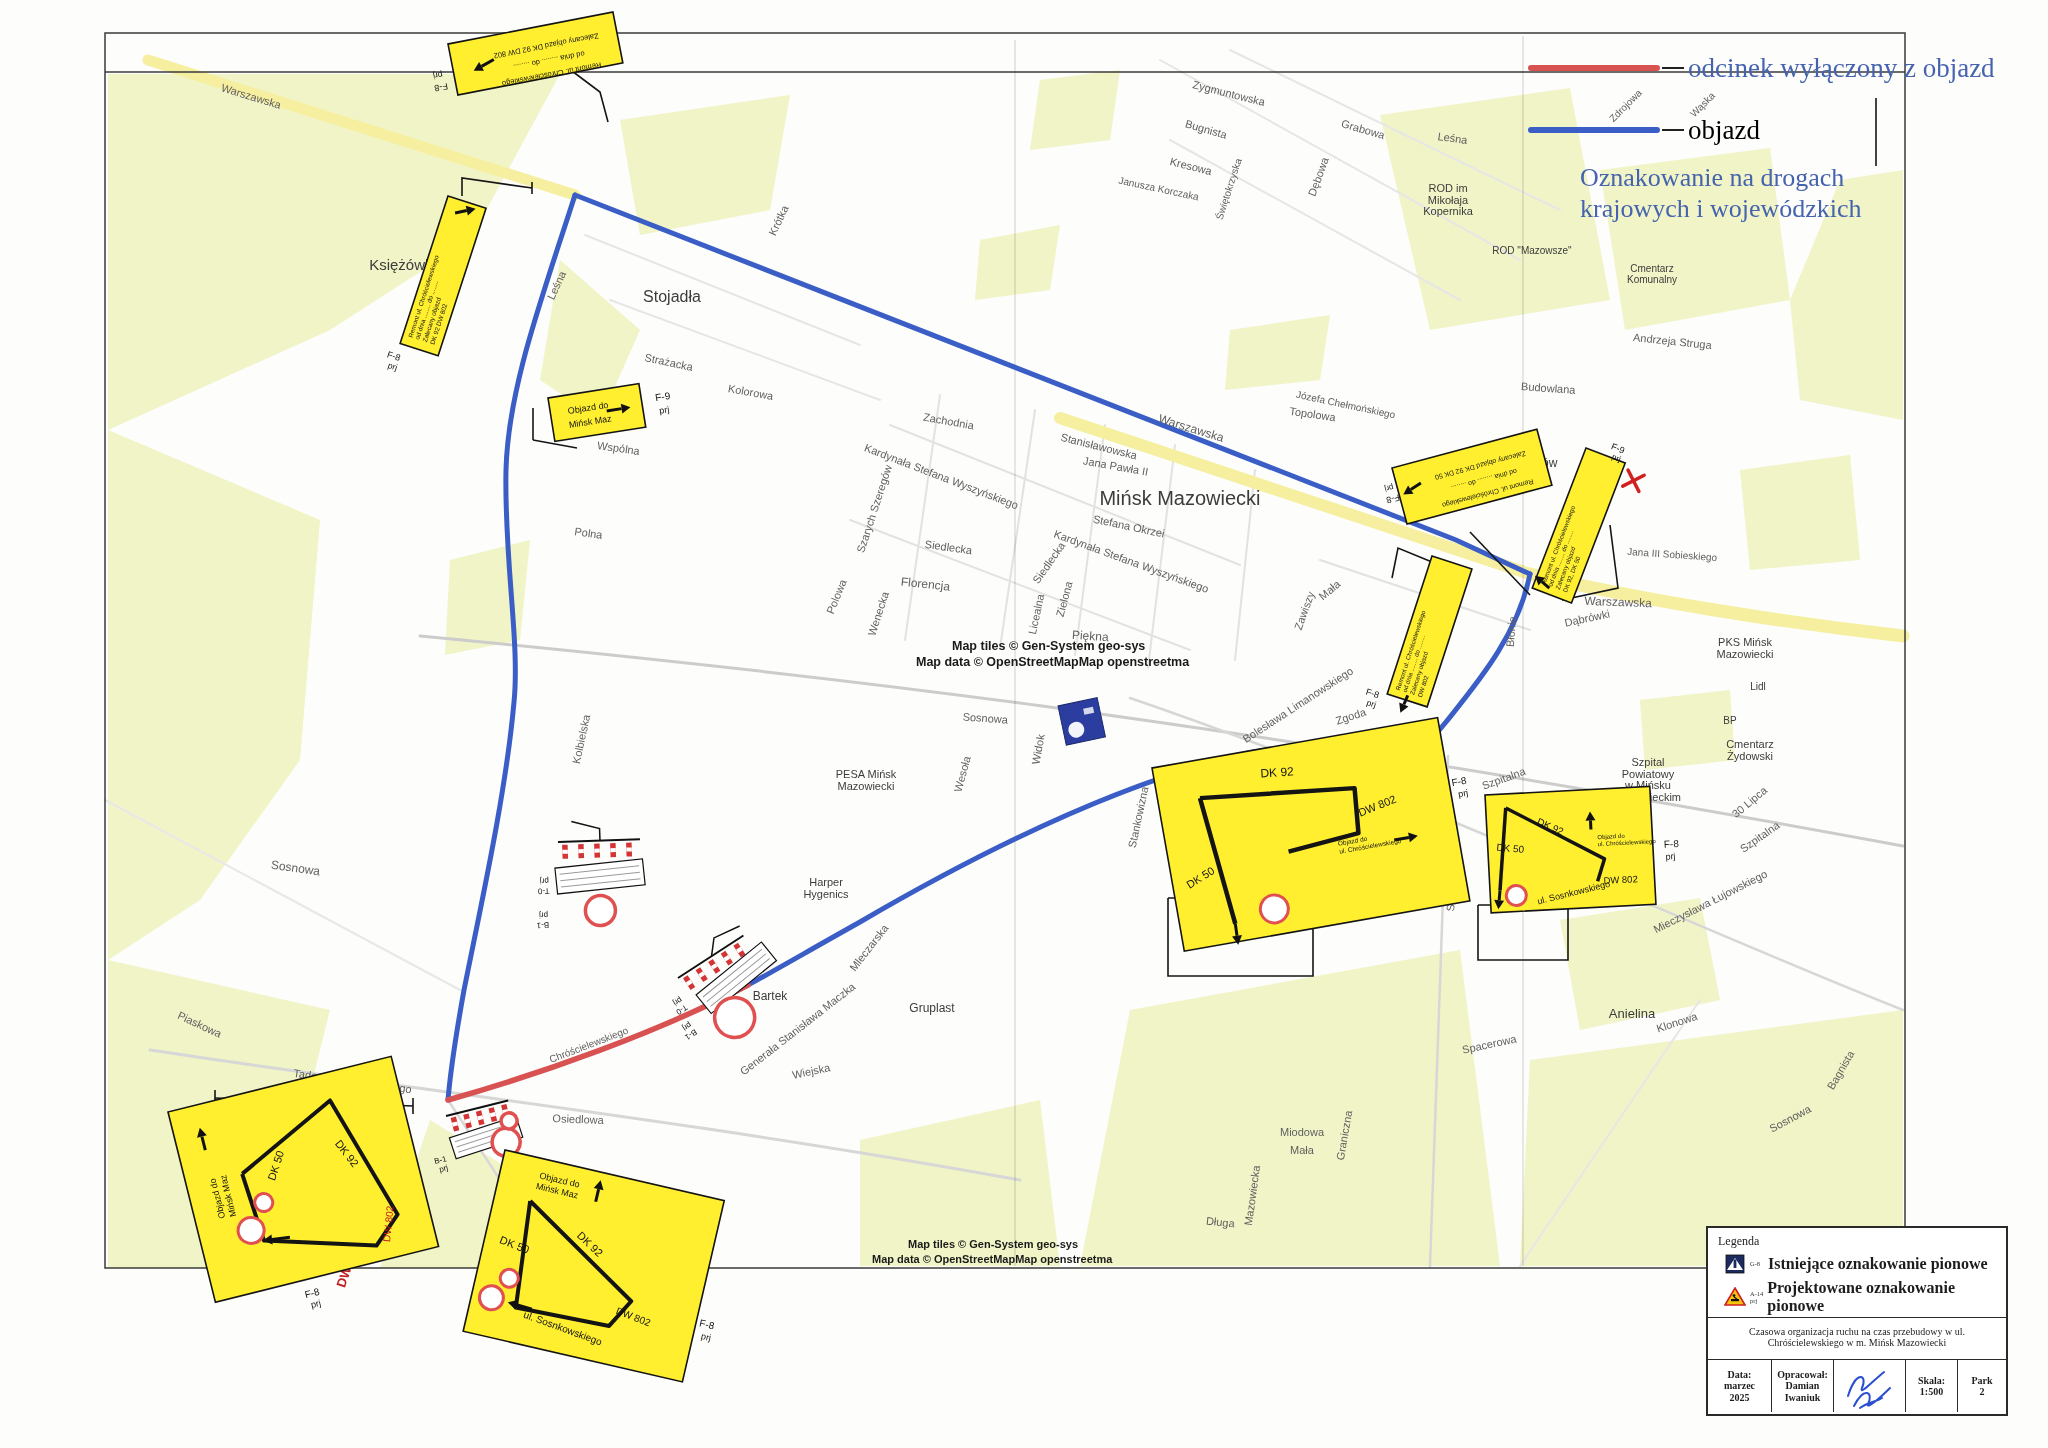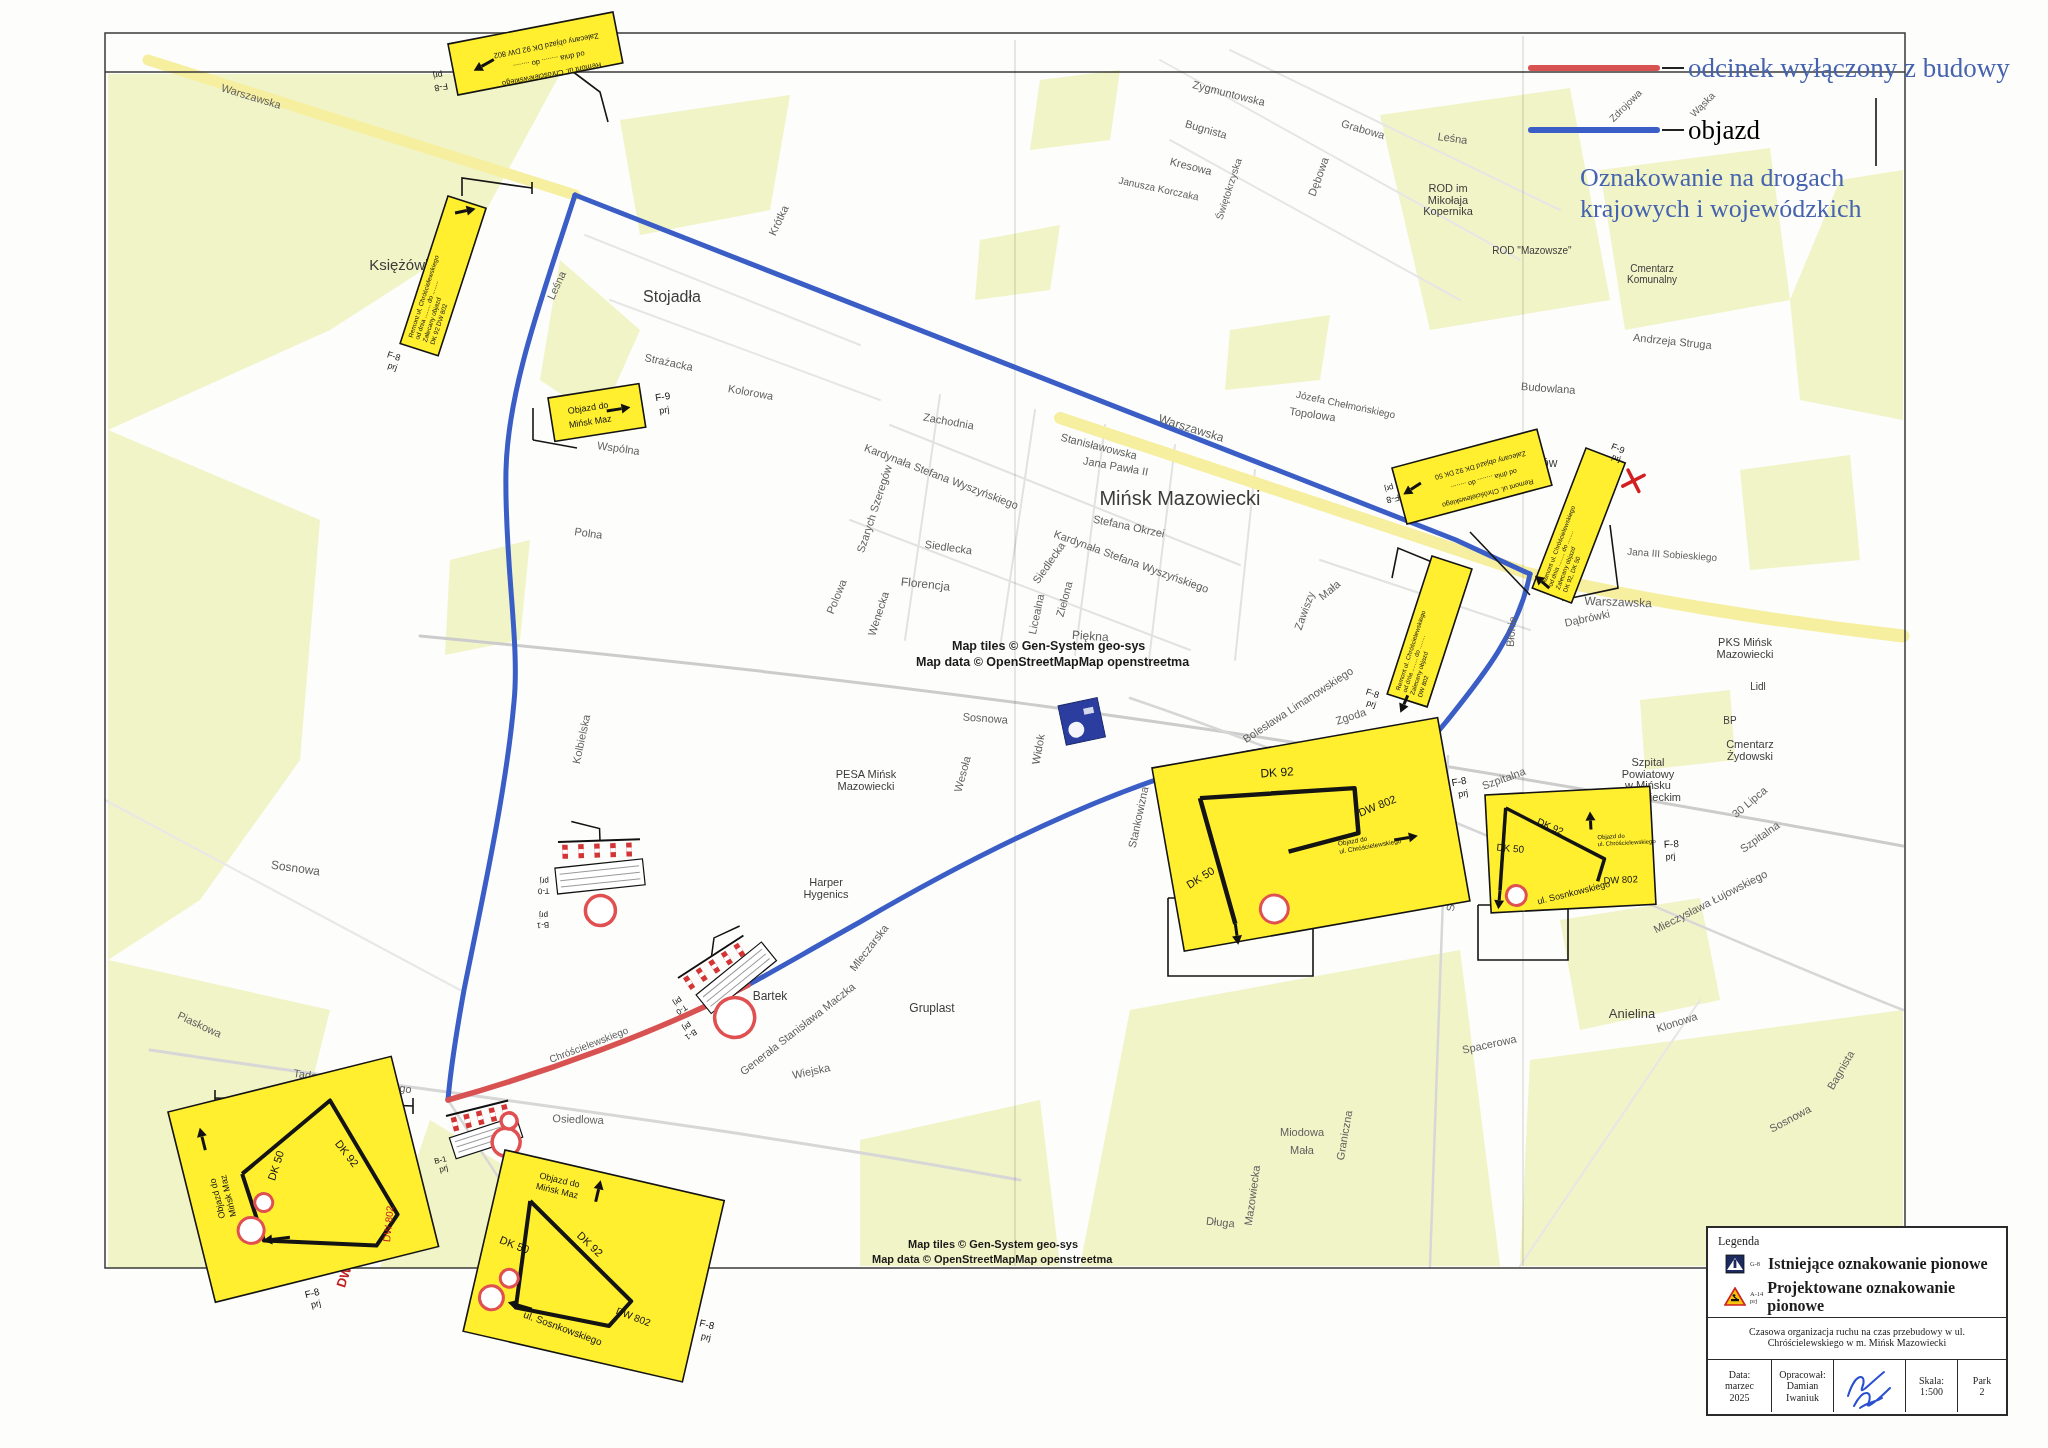--- a/index.html
+++ b/index.html
@@ -14,21 +14,21 @@
   .note{position:absolute;left:52px;top:112px;width:430px;font-family:"Liberation Serif",serif;
         font-size:26px;line-height:1.2;color:#4563ae;}
   .titleblock{position:absolute;left:1706px;top:1226px;width:302px;height:190px;background:#fff;
         border:2px solid #2a2a2a;box-sizing:border-box;font-family:"Liberation Serif",serif;color:#1d1d1d;}
   .lgd-head{font-size:12px;padding:6px 0 2px 10px;}
   .lgd-row{display:flex;align-items:center;padding:3px 0 2px 16px;}
   .lgd-ic{width:22px;height:20px;margin-right:4px;flex:0 0 auto;}
   .lgd-code{font-size:6.5px;color:#333;width:18px;line-height:1.1;}
   .lgd-label{font-size:16px;font-weight:bold;}
   .tb-title{border-top:1.5px solid #2a2a2a;font-size:10px;text-align:center;padding:8px 24px 6px;height:42px;box-sizing:border-box;}
-  .tb-cells{display:flex;border-top:1.5px solid #2a2a2a;height:52px;}
+  .tb-cells{display:flex;border-top:1.5px solid #2a2a2a;height:52px;font-weight:bold;}
   .tb-cell{border-right:1.5px solid #2a2a2a;font-size:10px;text-align:center;display:flex;align-items:center;justify-content:center;
            white-space:pre-line;line-height:1.15;padding:1px;box-sizing:border-box;}
   .tb-cell:last-child{border-right:none;}
   .c1{width:64px;}.c2{width:62px;}.c3{width:72px;}.c4{width:52px;flex:0 0 auto;}.c5{flex:1;}
 </style>
 </head>
 <body>
 
 <div id="page">
   <svg id="mapsvg" width="2048" height="1448" viewBox="0 0 2048 1448">
@@ -464,21 +464,21 @@
           <text x="-14" y="152" font-size="9" fill="#141414" text-anchor="middle" font-family="&quot;Liberation Sans&quot;,sans-serif">F-8</text>
           <text x="-12" y="162" font-size="8.5" fill="#141414" text-anchor="middle" font-family="&quot;Liberation Sans&quot;,sans-serif">prj</text>
         </g>
       </g>
     </svg>
 
   <div class="legend-top">
     <div class="key-row">
       <span class="swatch red" style="background: rgb(217, 82, 82);"></span>
       <span class="key-dash"></span>
-      <span class="key-label" style="color: rgb(69, 99, 174);">odcinek wyłączony z budowy</span>
+      <span class="key-label" style="color: rgb(69, 99, 174);">odcinek wyłączony z objazd</span>
     </div>
     <div class="key-row">
       <span class="swatch blue" style="background: rgb(58, 94, 198);"></span>
       <span class="key-dash"></span>
       <span class="key-label" style="color: #000000;">objazd</span>
     </div>
     <div class="note" style="color: rgb(69, 99, 174);">
       <div>Oznakowanie na drogach</div>
       <div>krajowych i wojewódzkich</div>
     </div>

